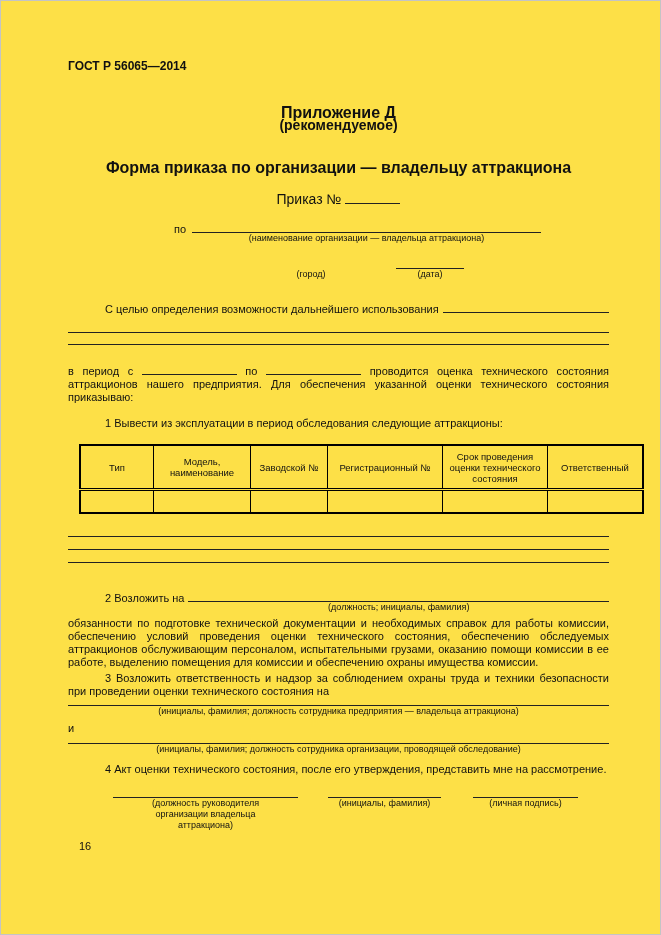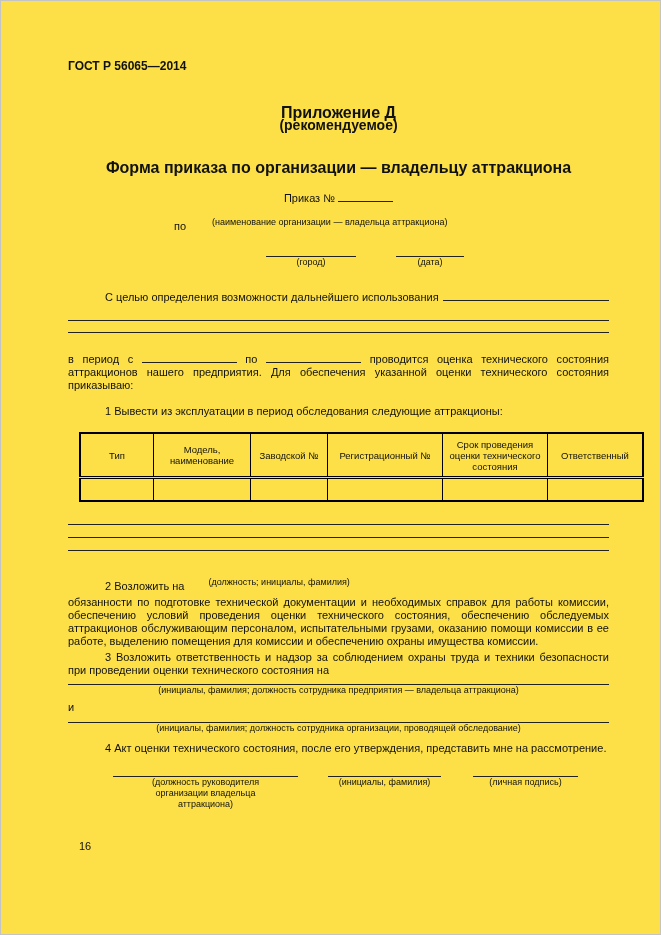--- a/index.html
+++ b/index.html
@@ -16,40 +16,40 @@
   .content {
     position: absolute; top: 0; left: 0; right: 0;
     padding: 58px 51px 0 67px;
     box-sizing: border-box;
   }
   .doc-ref { font-size: 12px; font-weight: bold; }
   .center { text-align: center; }
   .appendix-title { margin-top: 34px; font-size: 16px; font-weight: bold; line-height: 12px; }
   .appendix-sub { font-size: 14px; font-weight: bold; line-height: 12px; }
   .form-title { margin-top: 28px; font-size: 16px; font-weight: bold; }
-  .order-line { margin-top: 14px; font-size: 11px; }
+  .order-line { margin-top: 14px; font-size: 14px; }
   .blank {
     display: inline-block;
     border-bottom: 1px solid #222;
     height: 10px;
     vertical-align: baseline;
   }
   .w55 { width: 55px; }
   .w95 { width: 95px; }
   
   .labeled-row { display: flex; font-size: 11px; align-items: baseline; }
-  .fill-col { display: inline-flex; flex: 1; flex-direction: row; gap: 20px; }
+  .fill-col { display: inline-flex; flex: 1; flex-direction: column; }
   .fill-col .blank-line { border-bottom: 1px solid #222; height: 12px; }
   .caption { font-size: 9px; line-height: 11px; text-align: center; color: #111; }
   .po-block { margin-top: 13px; padding-left: 106px; padding-right: 68px; }
   .po-label { margin-right: 6px; }
   .citydate-row { margin-top: 12px; display: flex; padding-left: 198px; }
   .cd-col { display: flex; flex-direction: column; }
   .cd-col .blank-line { border-bottom: 1px solid #222; height: 12px; }
-  .cd-city { width: 90px; margin-right: 40px; }
+  .cd-city { width: 90px; margin-right: 40px; align-items: center; }
   .cd-date { width: 68px; }
   .purpose-row { margin-top: 22px; display: flex; font-size: 11px; align-items: baseline; }
   .purpose-row .lead { margin-left: 37px; white-space: nowrap; margin-right: 4px; }
   .purpose-row .flex-blank { flex: 1; border-bottom: 1px solid #222; height: 10px; }
   .rule { border-bottom: 1px solid #222; }
   .rule-a { height: 9px; margin-top: 8px; }
   .rule-b { height: 11px; }
   .assess-caption { margin-top: 2px; }
   .para { margin: 0; font-size: 11px; line-height: 13px; text-align: justify; }
   .period-para { margin-top: 19px; }

